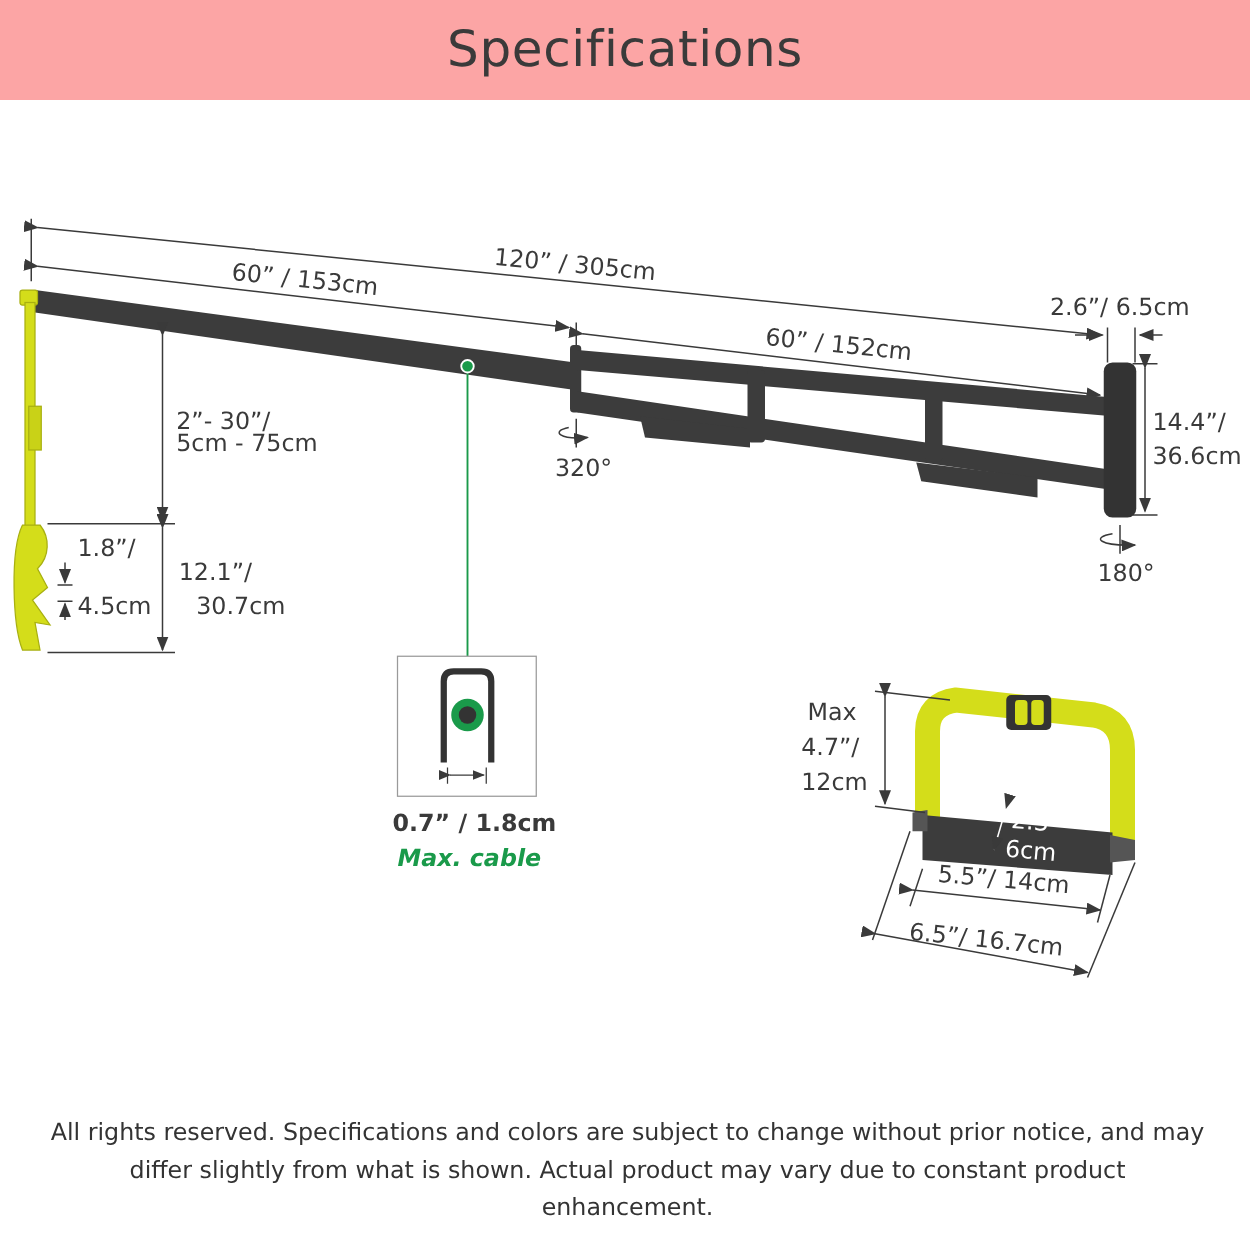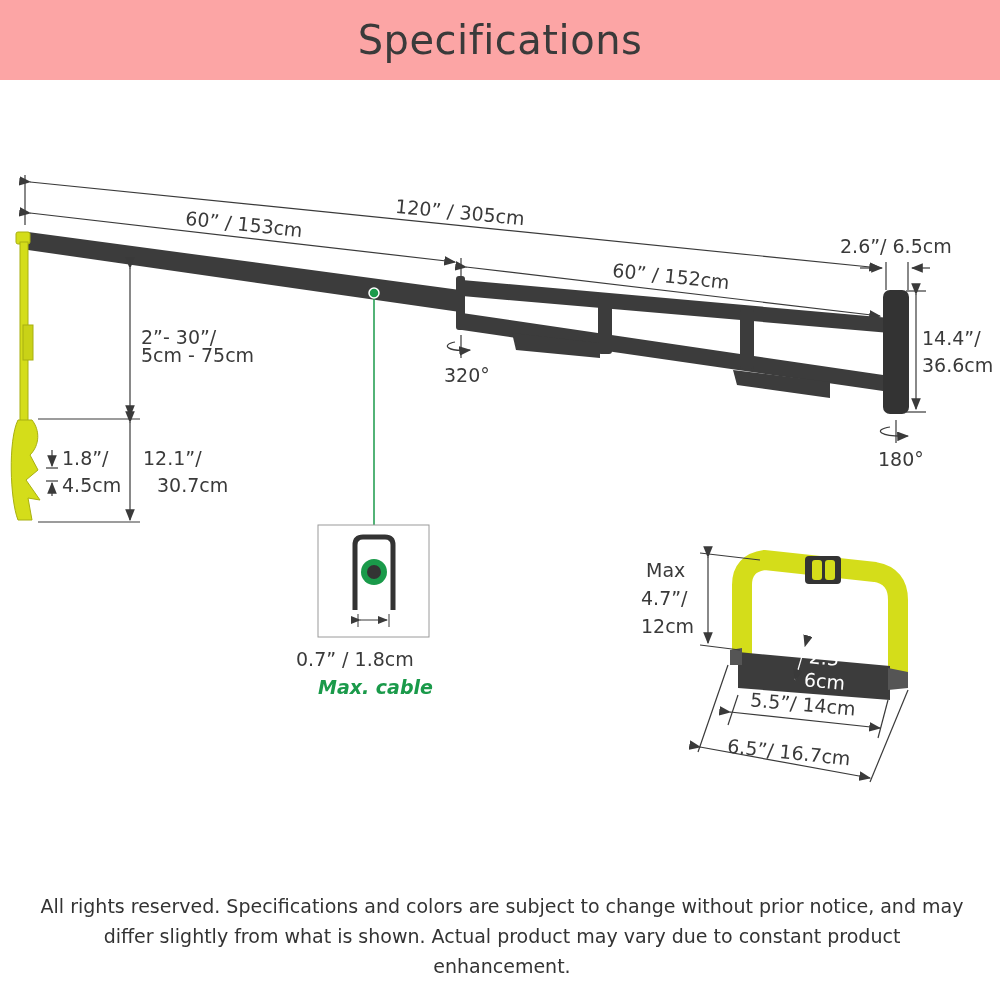--- a/index.html
+++ b/index.html
@@ -126,24 +126,24 @@
 <div class="lbl" style="left:612px;top:264px;transform:rotate(6deg);">60” / 152cm</div>
 <div class="lbl" style="left:840px;top:234px;">2.6”/ 6.5cm</div>
 <div class="lbl" style="left:922px;top:326px;">14.4”/</div>
 <div class="lbl" style="left:922px;top:353px;">36.6cm</div>
 <div class="lbl" style="left:444px;top:363px;">320°</div>
 <div class="lbl" style="left:878px;top:447px;">180°</div>
 <div class="lbl" style="left:141px;top:325px;">2”- 30”/</div>
 <div class="lbl" style="left:141px;top:343px;">5cm - 75cm</div>
 <div class="lbl" style="left:143px;top:446px;">12.1”/</div>
 <div class="lbl" style="left:157px;top:473px;">30.7cm</div>
-<div class="lbl" style="left:62px;top:446px;">1.8”/</div>
+<div class="lbl" style="left:62px;top:427px;">1.8”/</div>
 <div class="lbl" style="left:62px;top:473px;">4.5cm</div>
 
-<div class="lbl" style="left:296px;top:647px;">0.7” / 1.8cm</div>
+<div class="lbl" style="left:314px;top:647px;font-weight:bold;">0.7” / 1.8cm</div>
 <div class="lbl green" style="left:318px;top:675px;">Max. cable</div>
 
 <div class="lbl" style="left:646px;top:558px;">Max</div>
 <div class="lbl" style="left:641px;top:586px;">4.7”/</div>
 <div class="lbl" style="left:641px;top:614px;">12cm</div>
 <div class="lbl" style="left:809px;top:646px;color:#fff;transform:rotate(5deg);">2.3”</div>
 <div class="lbl" style="left:804px;top:669px;color:#fff;transform:rotate(5deg);">6cm</div>
 <div class="lbl" style="left:750px;top:692px;transform:rotate(5deg);">5.5”/ 14cm</div>
 <div class="lbl" style="left:727px;top:740px;transform:rotate(6deg);">6.5”/ 16.7cm</div>
 

